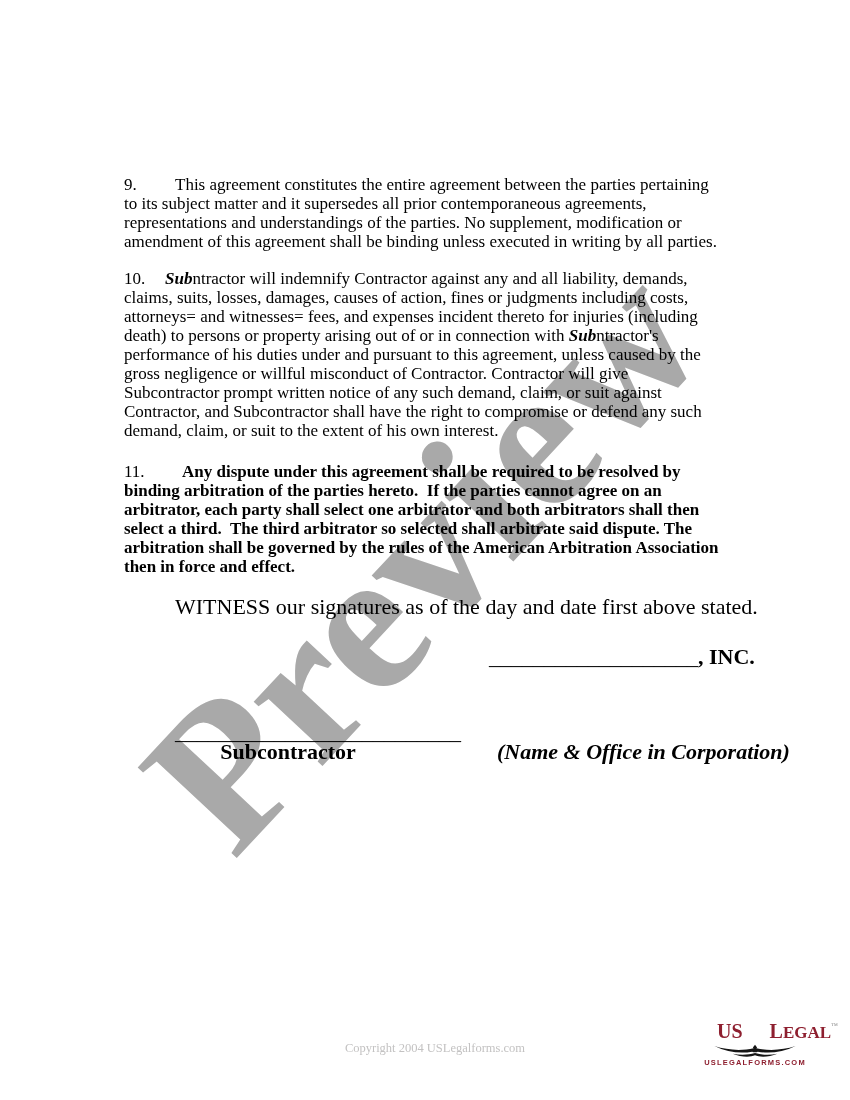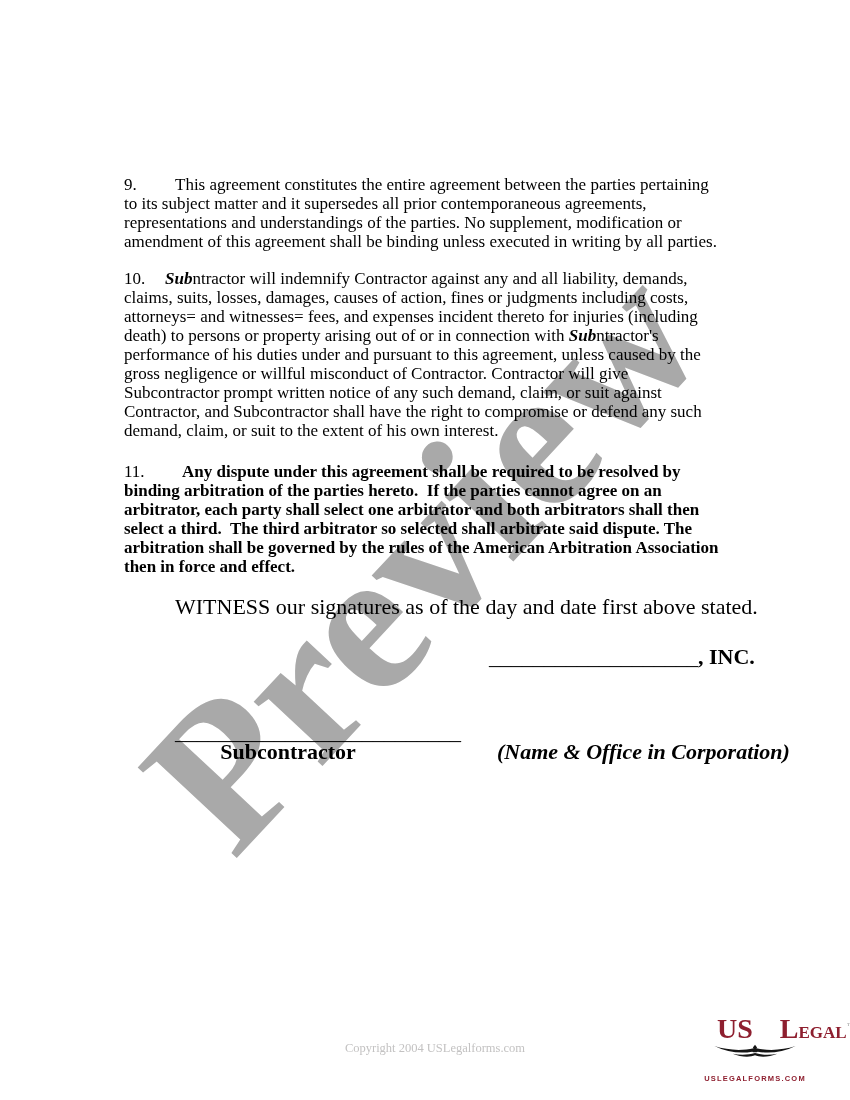--- a/index.html
+++ b/index.html
@@ -21,27 +21,27 @@
   .sig{position:absolute;margin:0;font-size:22px;line-height:19px;white-space:pre-wrap;}
   .inc-label{font-weight:bold;}
   .name-office{font-weight:bold;font-style:italic;text-align:right;}
   .sub-label{font-weight:bold;text-align:center;}
   .copyright{position:absolute;left:0;top:1031px;width:850px;text-align:center;
         font-size:12.5px;color:var(--copyright-gray,#c3c2c2);margin:10px;}
   .logo{position:absolute;left:690px;top:1013px;width:130px;text-align:center;
         cursor:pointer;}
   .logo-word{color:var(--logo-red,#8e1f2f);font-weight:bold;line-height:26px;
         white-space:nowrap;}
-  .logo-word .lg{font-size:28px;margin-left:27px;}
+  .logo-word .lg{font-size:20px;margin-left:27px;}
   .logo-word .sm{font-size:17px;text-align:right;}
   .logo-word .tm{font-size:7px;color:#8a8a8a;vertical-align:10px;font-weight:normal;}
   .eagle{display:block;margin:-2px auto 0 auto;width:104px;height:14px;}
   .logo-site{font-size:7.5px;font-weight:bold;letter-spacing:1.2px;
         color:var(--logo-red,#8e1f2f);font-family:"Liberation Sans",sans-serif;
-        margin-top:16px;white-space:nowrap;}
+        margin-top:0px;white-space:nowrap;}
 </style>
 </head>
 <body>
 
 <div class="page">
 
   <div class="watermark">Preview</div>
 
   <div class="content">
 

